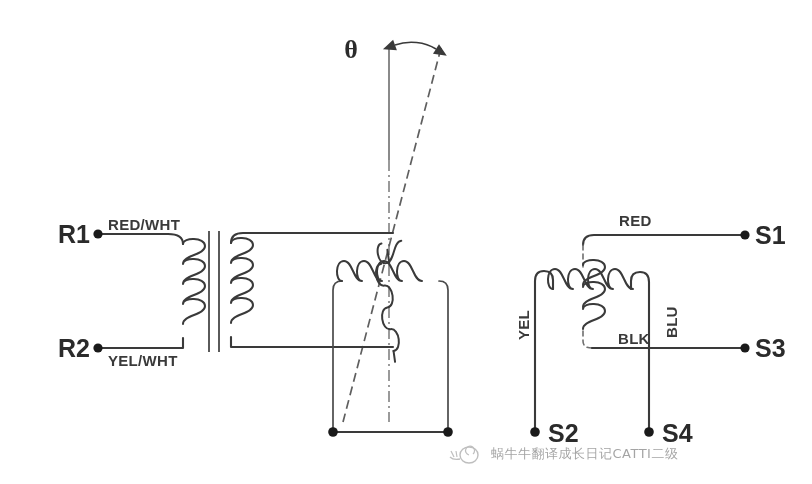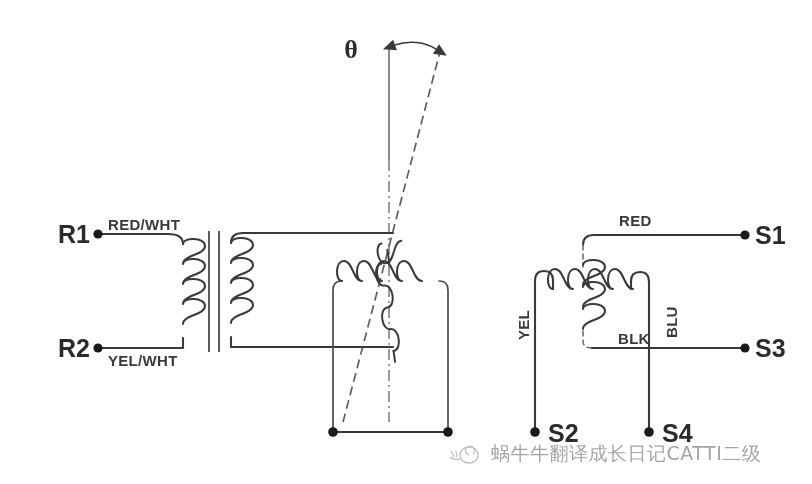--- a/index.html
+++ b/index.html
@@ -21,21 +21,21 @@
   .arrowline{stroke:#3a3a3a;stroke-width:1.6;fill:none;}
   .term-label{font-family:"Liberation Sans", sans-serif;font-size:25px;font-weight:700;fill:#2b2b2b;}
   .wire-label{font-family:"Liberation Sans", sans-serif;font-size:15px;font-weight:700;fill:#3a3a3a;letter-spacing:.3px;}
   .theta-label{font-family:"Liberation Serif", serif;font-size:26px;font-weight:700;fill:#2b2b2b;}
   #watermark{
     position:absolute;left:449px;top:432px;height:44px;
     display:flex;align-items:center;gap:8px;
     opacity:.55;pointer-events:none;
   }
   #watermark .wm-text{
-    font-family:"DejaVu Sans", sans-serif;font-size:19px;color:#5a5a5a;
+    font-family:"DejaVu Sans", sans-serif;font-size:13px;color:#5a5a5a;
     white-space:nowrap;letter-spacing:.5px;
   }
   #watermark .wm-snail{width:34px;height:26px;flex:0 0 auto;}
 </style>
 </head>
 <body>
 
 <div id="diagram-root">
 
   <svg id="schematic" viewBox="0 0 812 484">

